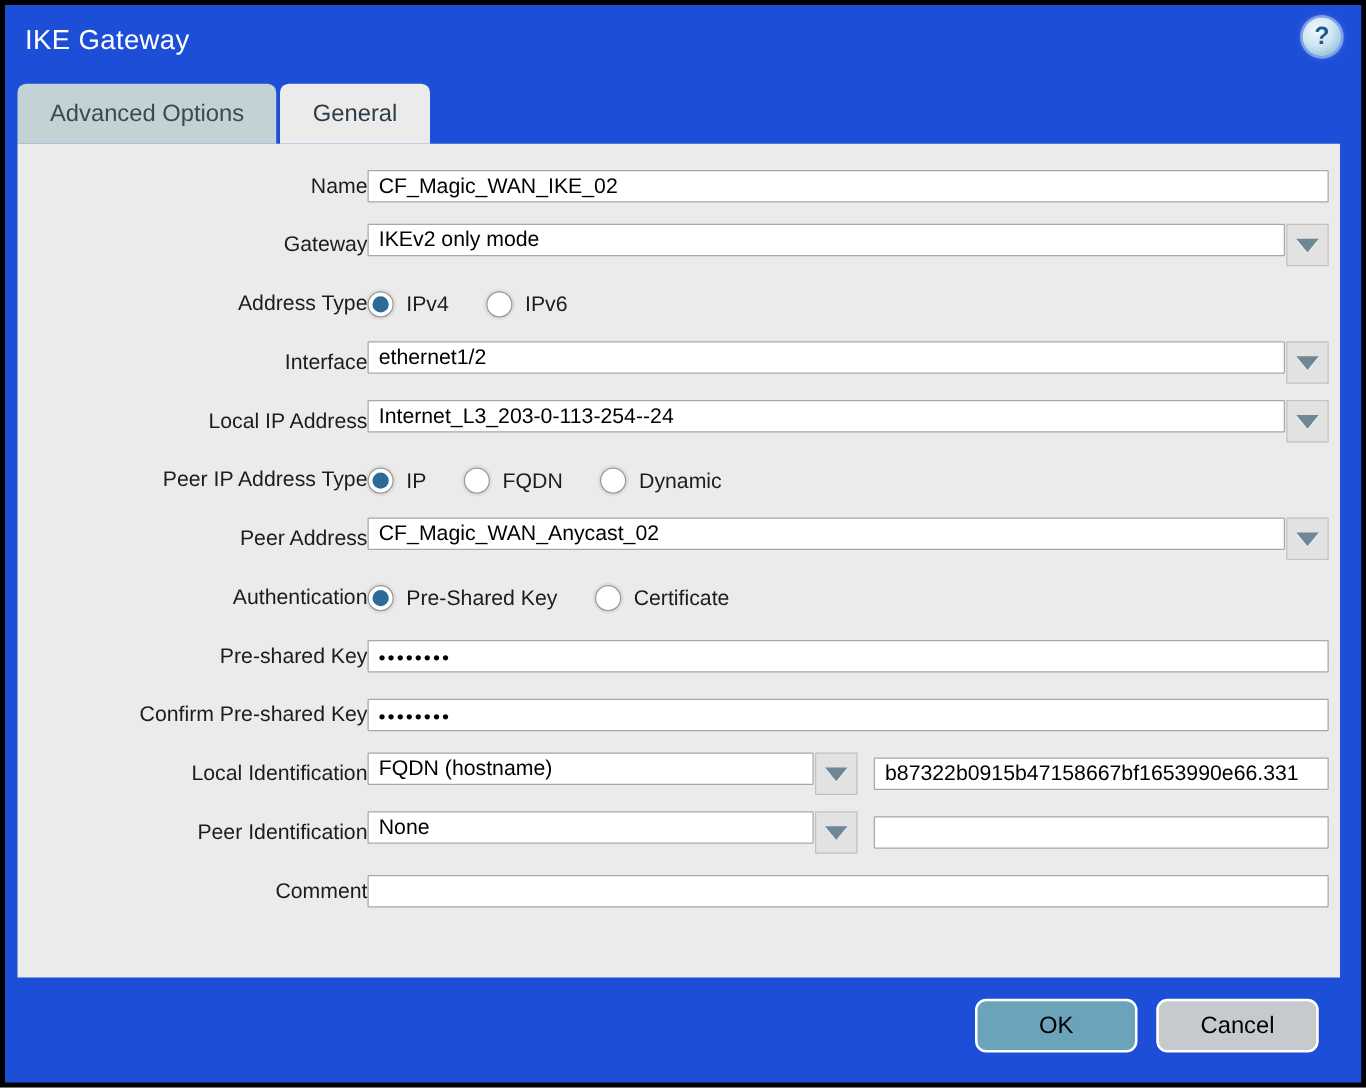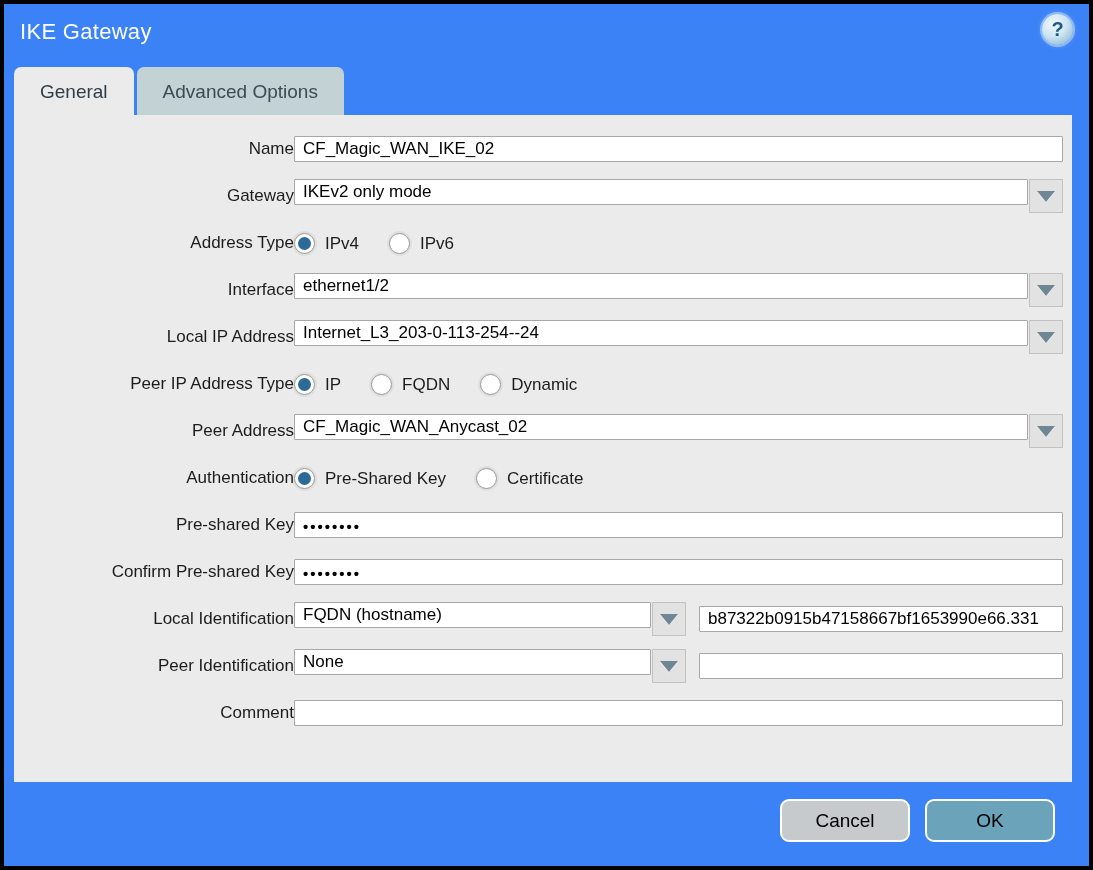--- a/index.html
+++ b/index.html
@@ -1,19 +1,19 @@
 <!DOCTYPE html>
 <html><head>
 <meta charset="utf-8">
 <style>
   * { margin:0; padding:0; box-sizing:border-box; }
   html,body { width:1093px; height:870px; }
   body { background:#000; font-family:"Liberation Sans", sans-serif; position:relative; overflow:hidden; }
 
-  .dialog { position:absolute; inset:4px; background:#3b82f6; }
+  .dialog { position:absolute; inset:4px; background:#1d4ed8; }
 
   .titlebar { position:absolute; top:0; left:0; right:0; height:62px; }
   .title { position:absolute; left:16px; top:15px; font-size:22px; color:#ffffff; letter-spacing:0.3px; }
   .help { position:absolute; top:10px; right:16px; width:31px; height:31px; border-radius:50%;
           background: radial-gradient(circle at 38% 32%, #f2f9fd 0%, #cfe5f2 45%, #9ec6de 75%, #7fb0cf 100%);
           color:#1c5a8a; font-weight:bold; font-size:20px; line-height:31px; text-align:center;
           box-shadow: 0 0 0 2px rgba(220,238,248,0.45), 0 0 6px rgba(255,255,255,0.35); cursor:pointer; }
 
   .tabs { position:absolute; left:10px; top:63px; height:48px; display:flex; gap:3px; }
   .tab { height:48px; line-height:50px; padding:0 26px; font-size:19px;
@@ -60,22 +60,22 @@
 <body>
 
 <div class="dialog">
 
   <div class="titlebar">
     <span class="title">IKE Gateway</span>
     <span class="help">?</span>
   </div>
 
   <div class="tabs">
+    <div class="tab inactive">Advanced Options</div>
     <div class="tab active">General</div>
-    <div class="tab inactive">Advanced Options</div>
   </div>
 
   <div class="panel">
 
     <div class="row">
       <label class="lbl">Name</label>
       <input class="txt" value="CF_Magic_WAN_IKE_02" style="">
     </div>
 
     <div class="row">
@@ -191,17 +191,17 @@
     </div>
 
     <div class="row">
       <label class="lbl">Comment</label>
       <input class="txt" value="" style="">
     </div>
 
   </div>
 
   <div class="footer">
+    <button class="btn ok">OK</button>
     <button class="btn cancel">Cancel</button>
-    <button class="btn ok">OK</button>
   </div>
 
 </div>
 
 </body></html>

